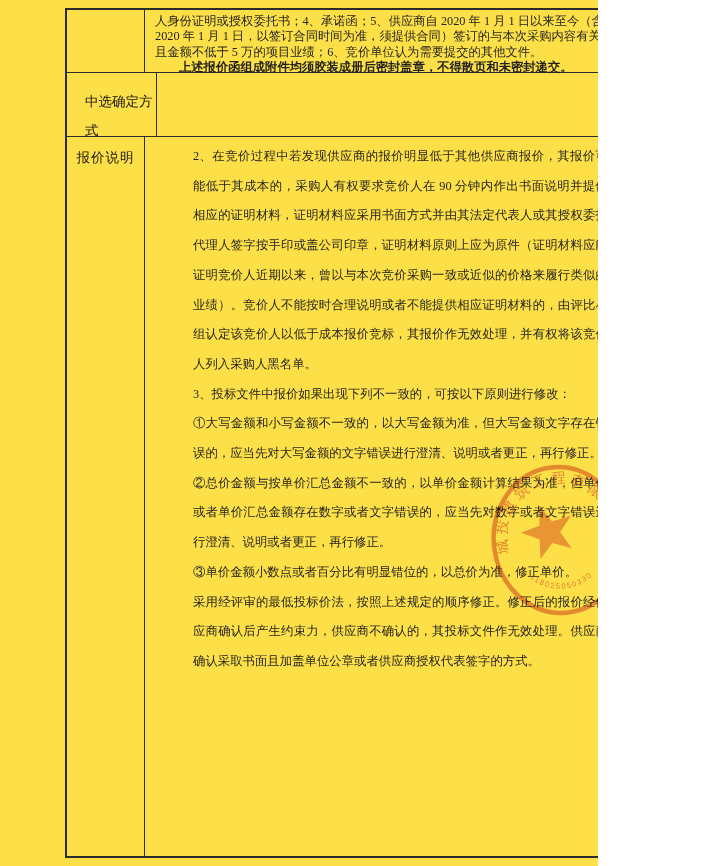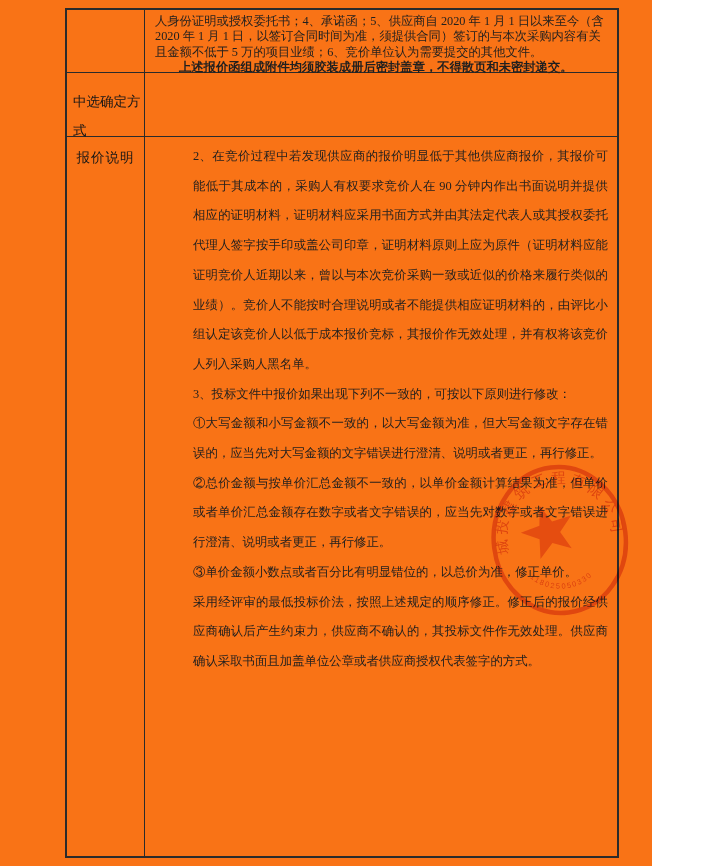--- a/index.html
+++ b/index.html
@@ -1,19 +1,19 @@
 <!DOCTYPE html>
 <html><head>
 <meta charset="utf-8">
 <style>
   html,body{margin:0;padding:0;}
   .page{
     position:relative;
-    width:652px;height:866px;
-    background:#f97316;
+    width:598px;height:866px;
+    background:#fde047;
     overflow:hidden;
     font-family:"Liberation Serif","DejaVu Serif",serif;
     color:#1f1f1f;
   }
   .doc-table{
     position:absolute;left:65px;top:8px;
     width:554px;height:850px;
     border:2px solid #2b2b2b;
     box-sizing:border-box;
     display:flex;flex-direction:column;
@@ -22,21 +22,21 @@
   .row:last-child{border-bottom:none;}
   .row1{height:63px;}
   .row2{height:64px;}
   .row3{flex:1;gap:37px;}
   .hcell{
     width:78px;flex:0 0 78px;box-sizing:border-box;
     border-right:1.5px solid #2b2b2b;
     font-family:"Liberation Sans","DejaVu Sans",sans-serif;
     font-size:13.5px;color:#161616;font-weight:500;
   }
-  .hcell.h2{padding:14px 0 0 6px;line-height:29px;width:78px;}
+  .hcell.h2{padding:14px 0 0 6px;line-height:29px;width:78px;margin-left:12px;}
   .hcell.h2 .wrapbox{width:69px;}
   .hcell.h3{padding-top:12px;text-align:center;letter-spacing:1px;}
   .ccell{flex:1;box-sizing:border-box;min-width:0;}
   .c1{padding:4px 8px 0 10px;font-size:12.3px;line-height:15.3px;}
   .c1 .ln{white-space:nowrap;}
   .c1 .bold{font-weight:bold;text-indent:24px;}
   .c2{padding:2px 8px 0 10px;}
   .c2 p{margin:0;font-size:12.3px;line-height:15.9px;text-align:justify;text-indent:2em;}
   .c3{padding:5px 9px 0 11px;font-size:12.4px;line-height:29.7px;text-align:justify;}
   .c3 p{margin:0;}

